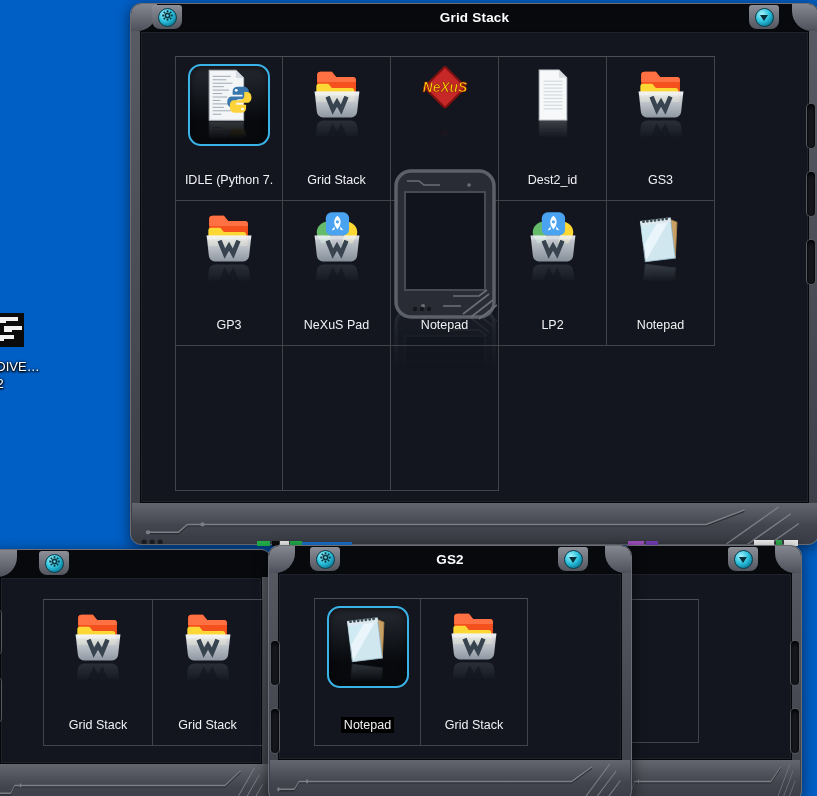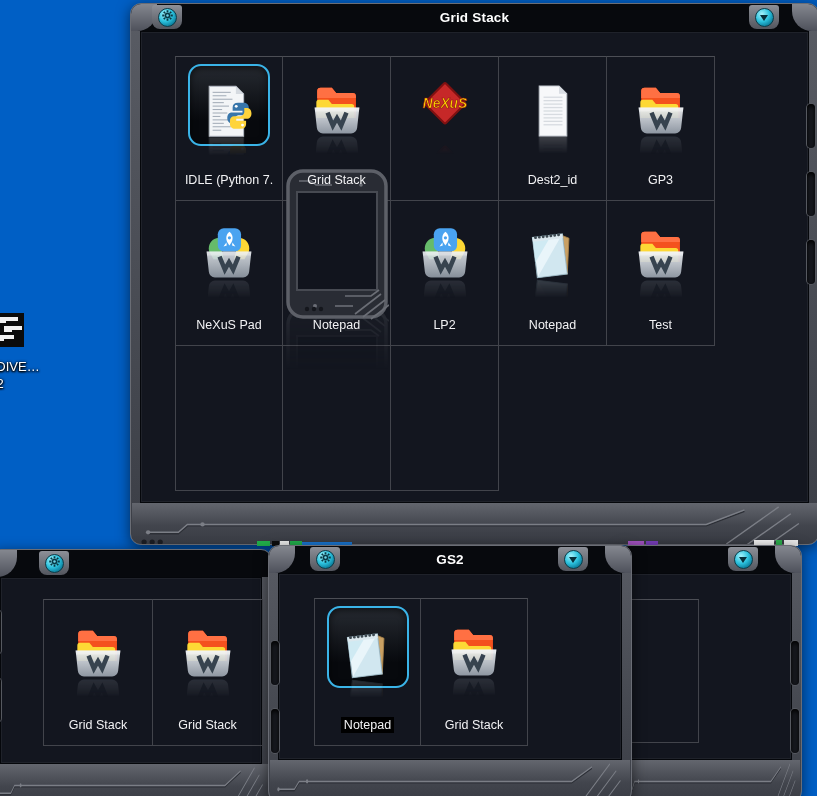--- a/index.html
+++ b/index.html
@@ -39,21 +39,21 @@
   .cols5{grid-template-columns:repeat(5,108px);grid-auto-rows:145px}
   .cols5 .cell:nth-child(-n+5){border-top:1px solid #4c4e55}
   .cols5 .cell:nth-child(5n+1){border-left:1px solid #42444b}
   .cols2{grid-template-columns:repeat(2,110px);grid-auto-rows:147px}
   .cols2 .cell:nth-child(-n+2){border-top:1px solid #4c4e55}
   .cols2 .cell:nth-child(2n+1){border-left:1px solid #42444b}
   .cols1{grid-template-columns:67px;grid-auto-rows:144px}
   .cols1 .cell{border-top:1px solid #4c4e55}
 
   .wrap{position:absolute;left:50%;top:7px;transform:translateX(-50%);width:78px;height:78px;
-        display:flex;align-items:flex-end;justify-content:center}
+        display:flex;align-items:flex-start;justify-content:center}
   .wrap.sel{border:2px solid #3ab4e8;border-radius:13px;
             background:linear-gradient(#262a31,#07090d 70%);
             box-shadow:inset 0 2px 7px rgba(0,0,0,.65)}
   .ico{display:block;line-height:0;
        -webkit-box-reflect:below -14px linear-gradient(transparent 58%, rgba(0,0,0,.28))}
   .cell--tall .wrap{top:-33px;width:106px;height:152px;z-index:5}
   .cell--tall .ico{-webkit-box-reflect:none}
   .label{position:absolute;left:-9px;right:-9px;bottom:13px;text-align:center;font-size:12.5px;
          color:#f2f2f4;z-index:6;white-space:nowrap}
   .label span{padding:1px 3px}
@@ -179,20 +179,39 @@
                 <line x1="25" y1="36" x2="47" y2="36"></line>
                 <line x1="25" y1="40" x2="47" y2="40"></line>
                 <line x1="25" y1="44" x2="47" y2="44"></line>
                 <line x1="25" y1="48" x2="47" y2="48"></line>
                 <line x1="25" y1="52" x2="47" y2="52"></line>
               </g>
             </svg></span>
         </div>
       <div class="label"><span>Dest2_id</span></div>
     </div>
+    <div class="cell">
+      <div class="wrap">
+          <span class="ico"><svg viewBox="0 0 72 72" width="62" height="62">
+              <defs>
+                <linearGradient id="gt1" x1="0" x2="0" y1="0" y2="1">
+                  <stop offset="0" stop-color="#eef1f4" stop-opacity=".95"></stop>
+                  <stop offset="1" stop-color="#9aa3ae" stop-opacity=".92"></stop>
+                </linearGradient>
+              </defs>
+              <path d="M17 9 h13 l5 6 h19 a4 4 0 0 1 4 4 v25 H13 V13 a4 4 0 0 1 4-4 z" fill="#f4511e"></path>
+              <path d="M17 9 h13 l5 6 h19 a4 4 0 0 1 4 4 v2 H13 v-8 a4 4 0 0 1 4-4 z" fill="#ff7043"></path>
+              <path d="M15 23 h11 l4 5 h23 a3 3 0 0 1 3 3 v13 H12 V26 a3 3 0 0 1 3-3 z" fill="#fdd835"></path>
+              <path d="M10 32 h52 l-2.6 23.5 a7 7 0 0 1 -7 6.5 H19.6 a7 7 0 0 1 -7 -6.5 z" fill="url(#gt1)"></path>
+              <path d="M25 38 l6.2 15 4.8 -8.6 4.8 8.6 6.2 -15" fill="none" stroke="#37434f" stroke-width="5.2"></path>
+              <path d="M10 32 h52 l-.5 4.5 H10.5 z" fill="#ffffff" opacity=".35"></path>
+            </svg></span>
+        </div>
+      <div class="label"><span>GS3</span></div>
+    </div>
 
     <div class="cell">
       <div class="wrap">
           <span class="ico"><svg viewBox="0 0 72 72" width="62" height="62">
               <defs>
                 <linearGradient id="gt1" x1="0" x2="0" y1="0" y2="1">
                   <stop offset="0" stop-color="#eef1f4" stop-opacity=".95"></stop>
                   <stop offset="1" stop-color="#9aa3ae" stop-opacity=".92"></stop>
                 </linearGradient>
               </defs>
@@ -289,39 +308,20 @@
                   <circle cx="32" cy="13.5" r="1.7"></circle>
                   <circle cx="36.5" cy="13.5" r="1.7"></circle>
                   <circle cx="41" cy="13.5" r="1.7"></circle>
                   <circle cx="45.5" cy="13.5" r="1.7"></circle>
                 </g>
               </g>
             </svg></span>
         </div>
       <div class="label"><span>Notepad</span></div>
     </div>
-    <div class="cell">
-      <div class="wrap">
-          <span class="ico"><svg viewBox="0 0 72 72" width="62" height="62">
-              <defs>
-                <linearGradient id="gt1" x1="0" x2="0" y1="0" y2="1">
-                  <stop offset="0" stop-color="#eef1f4" stop-opacity=".95"></stop>
-                  <stop offset="1" stop-color="#9aa3ae" stop-opacity=".92"></stop>
-                </linearGradient>
-              </defs>
-              <path d="M17 9 h13 l5 6 h19 a4 4 0 0 1 4 4 v25 H13 V13 a4 4 0 0 1 4-4 z" fill="#f4511e"></path>
-              <path d="M17 9 h13 l5 6 h19 a4 4 0 0 1 4 4 v2 H13 v-8 a4 4 0 0 1 4-4 z" fill="#ff7043"></path>
-              <path d="M15 23 h11 l4 5 h23 a3 3 0 0 1 3 3 v13 H12 V26 a3 3 0 0 1 3-3 z" fill="#fdd835"></path>
-              <path d="M10 32 h52 l-2.6 23.5 a7 7 0 0 1 -7 6.5 H19.6 a7 7 0 0 1 -7 -6.5 z" fill="url(#gt1)"></path>
-              <path d="M25 38 l6.2 15 4.8 -8.6 4.8 8.6 6.2 -15" fill="none" stroke="#37434f" stroke-width="5.2"></path>
-              <path d="M10 32 h52 l-.5 4.5 H10.5 z" fill="#ffffff" opacity=".35"></path>
-            </svg></span>
-        </div>
-      <div class="label"><span>Test</span></div>
-    </div>
     <div class="cell"></div>
     <div class="cell"></div>
     <div class="cell"></div>
   </div>
   <div class="foot"><span><svg viewBox="0 0 680 42" preserveAspectRatio="none">
           <g fill="none" stroke="#2c2f36" stroke-width="1.4" transform="translate(0,1.5)">
             <path d="M70 22 h500 l38 -15"></path>
             <path d="M16 30 h30 l9 -8 h15"></path>
           </g>
           <g fill="none" stroke="#7b7e86" stroke-width="1.4">

